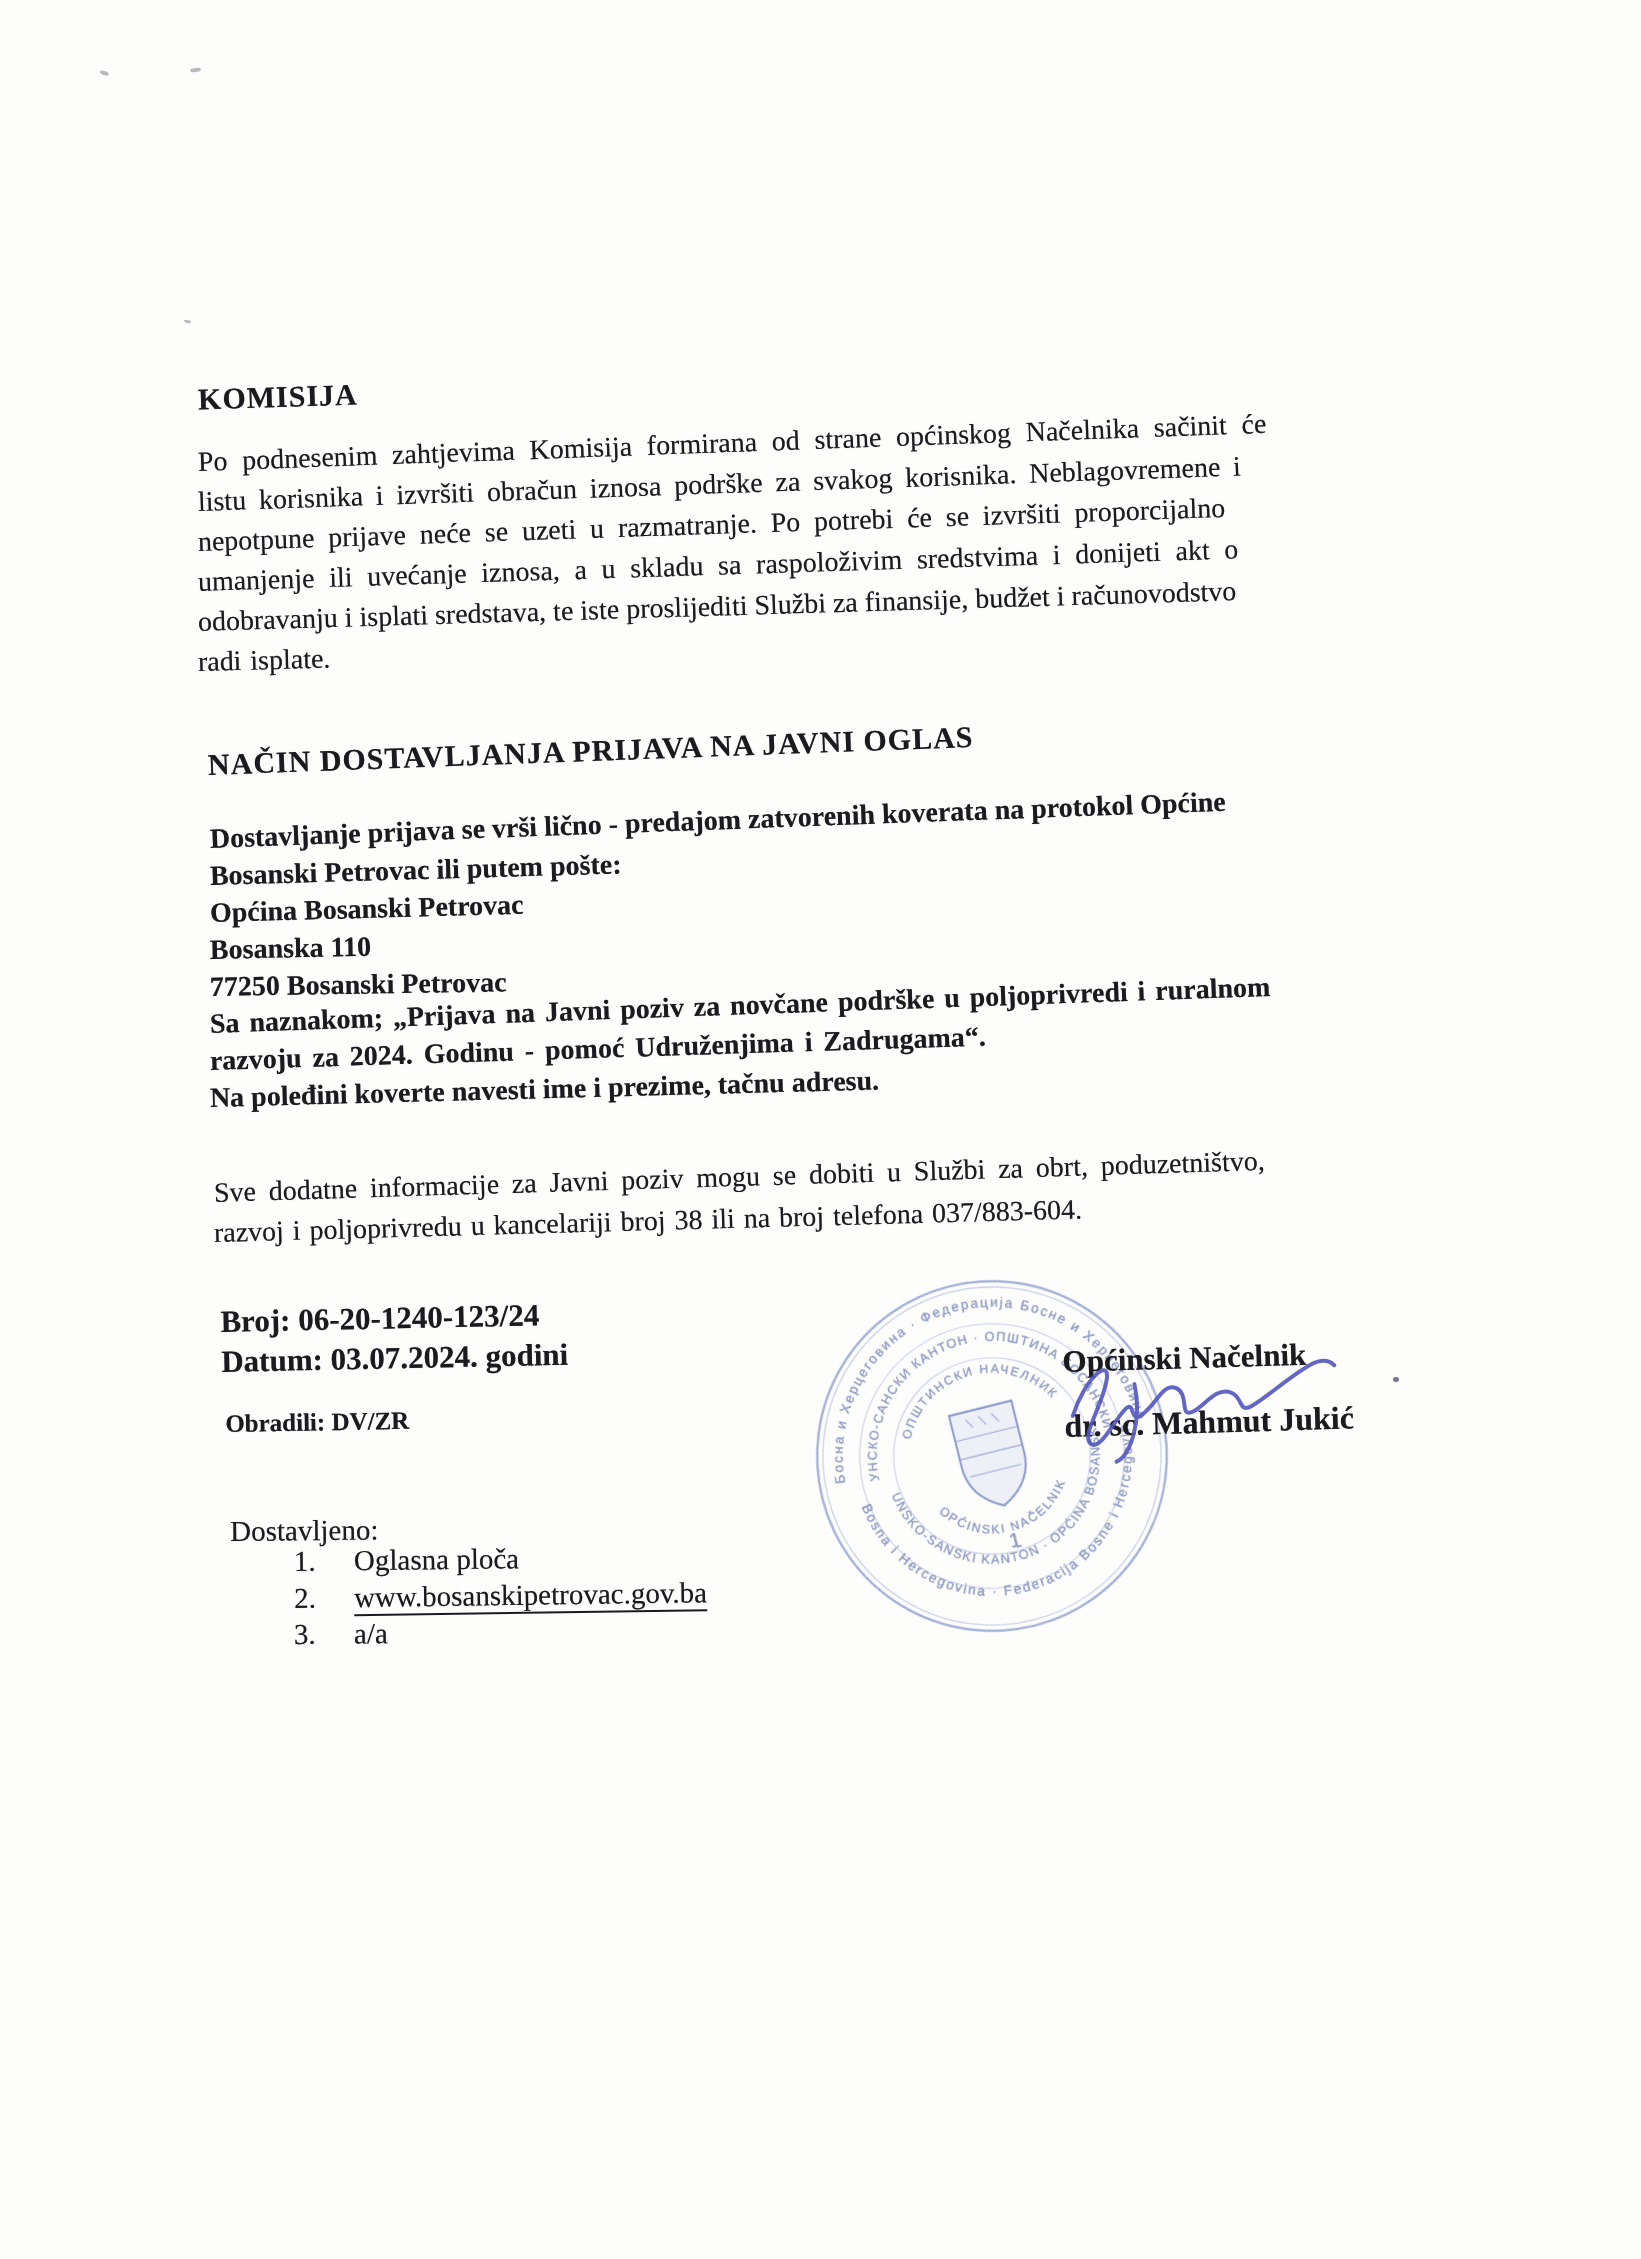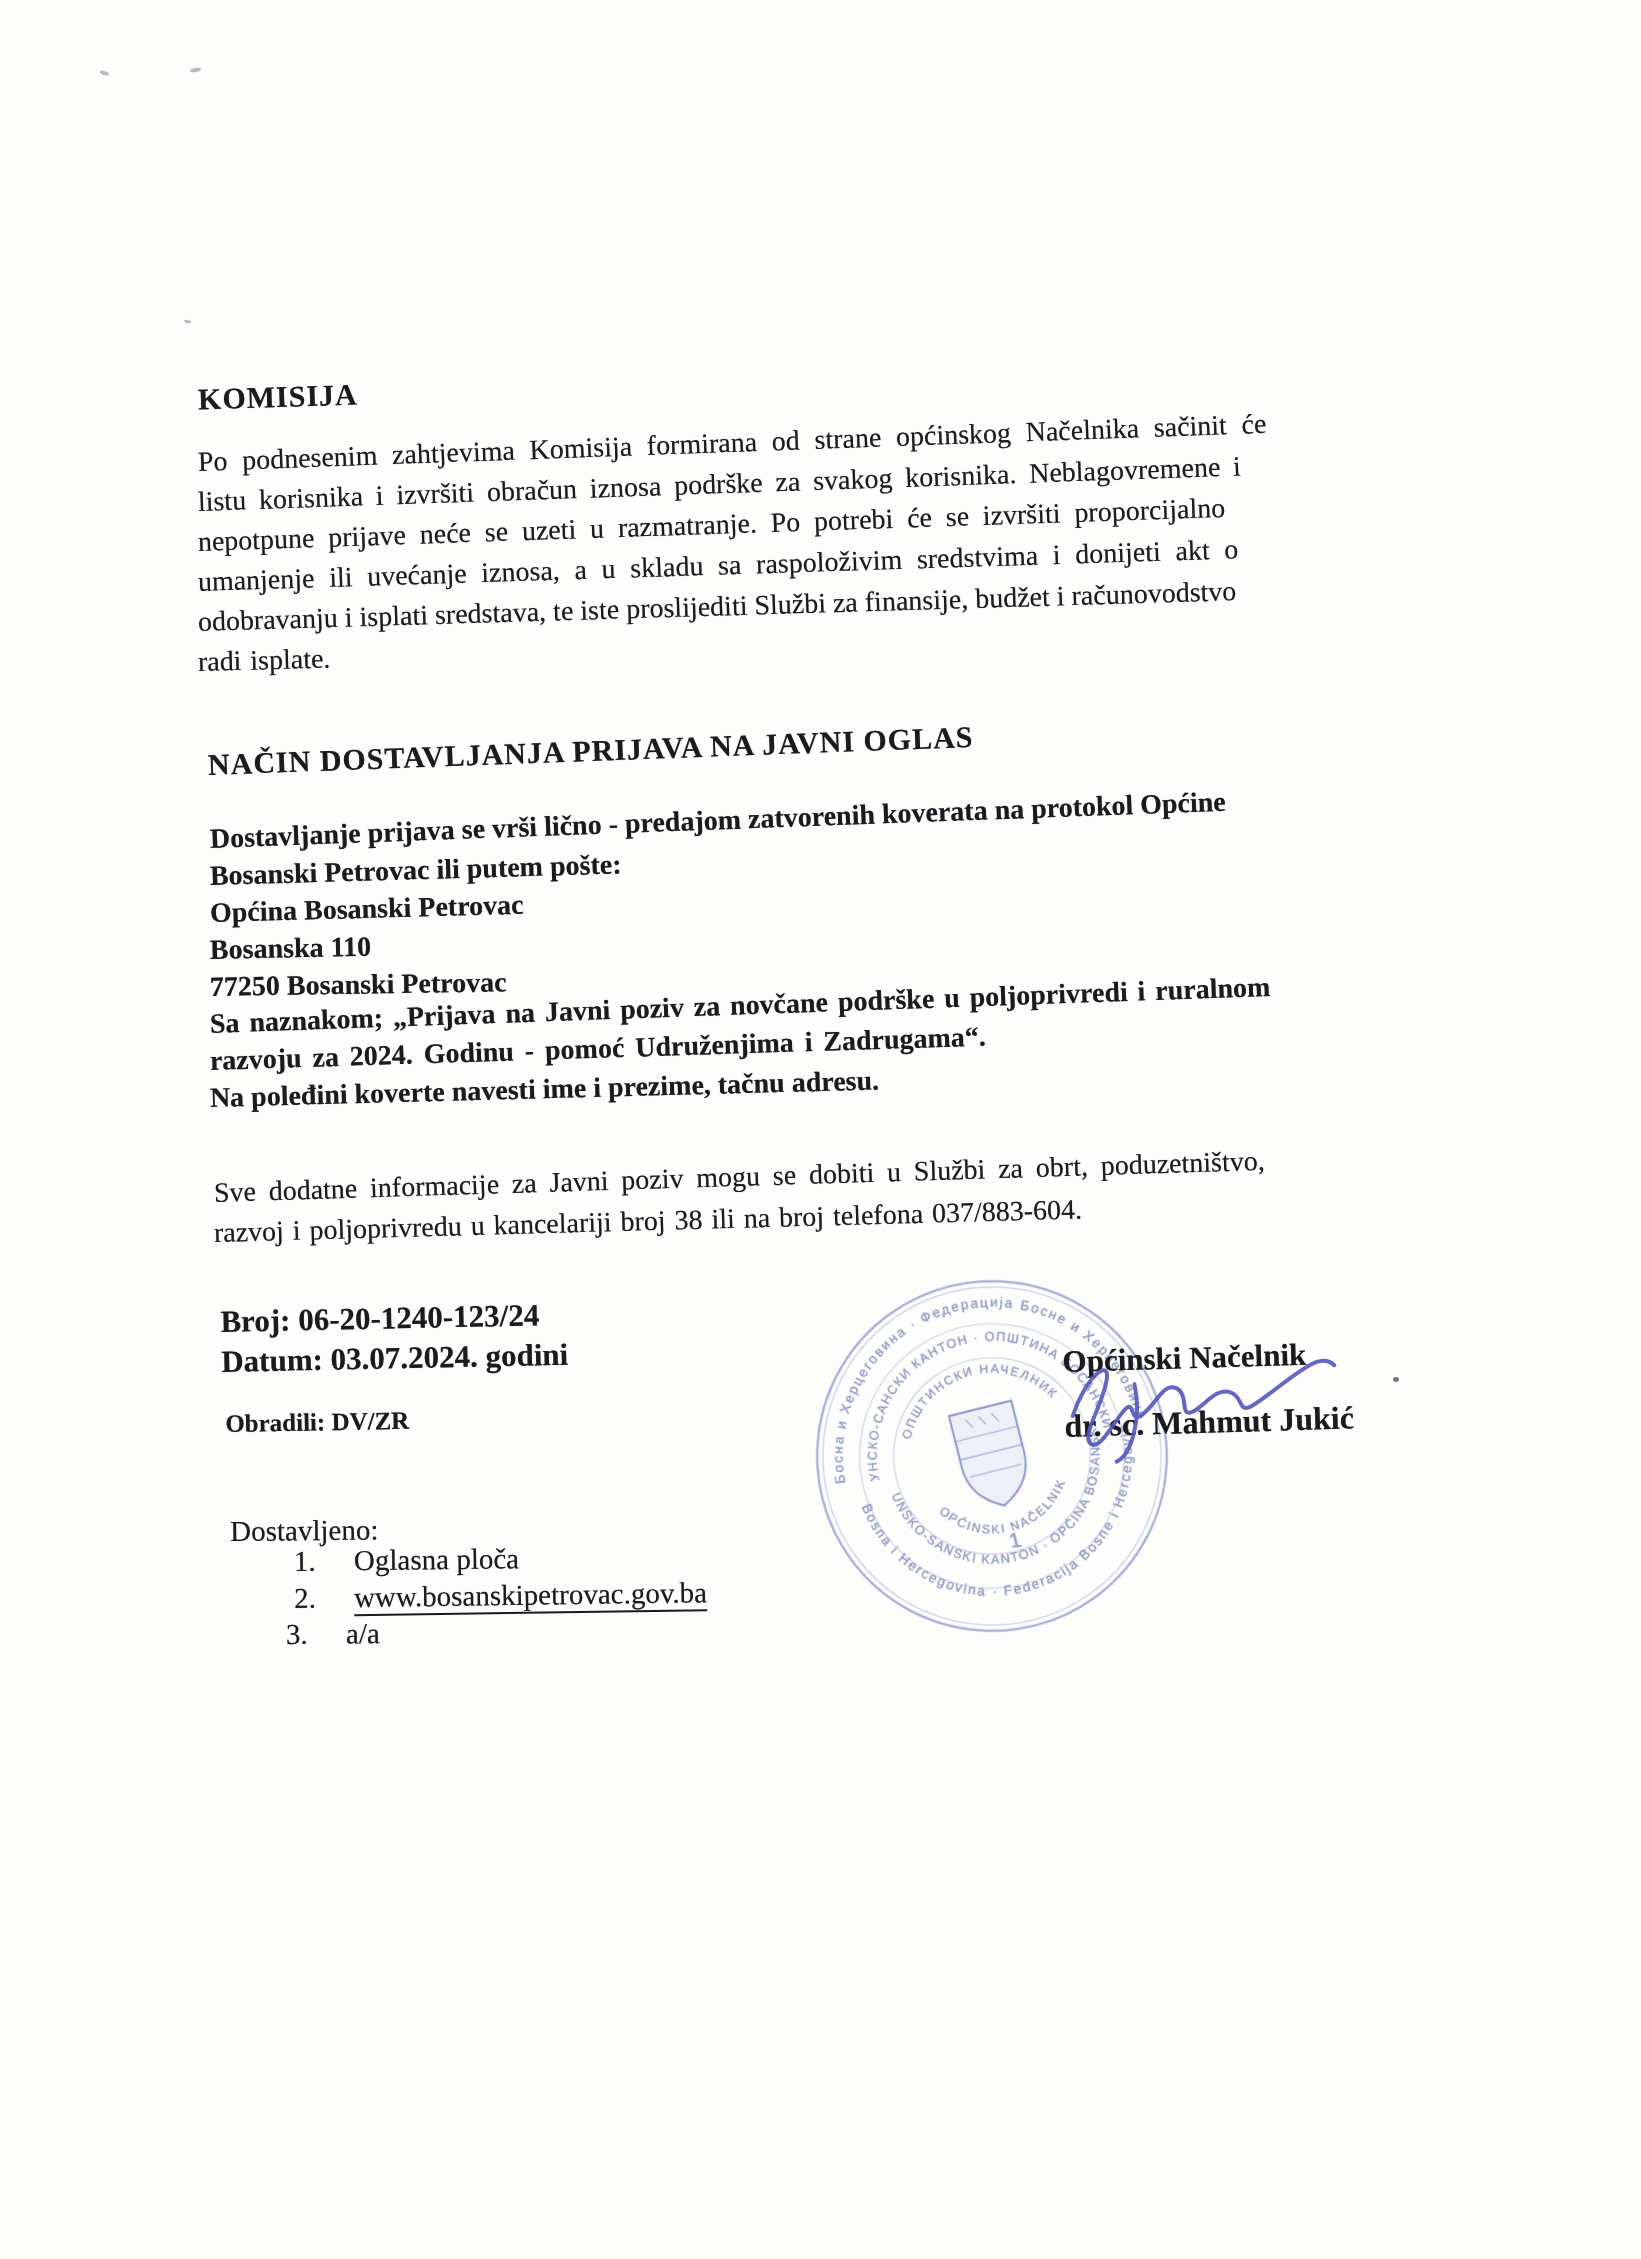--- a/index.html
+++ b/index.html
@@ -48,21 +48,21 @@
   .sig-name{font-size:32px;font-weight:bold;white-space:nowrap;margin-top:28px;}
   .ink{left:1045px;top:1338px;}
   
   .stamp{left:803px;top:1267px;transform:rotate(-14deg);opacity:0.85;filter:blur(0.4px);}
   
   .dist-label{left:230px;top:1515px;font-size:29px;transform:rotate(-0.6deg);transform-origin:0 0;}
   .dist-item{font-size:29px;height:36px;line-height:36px;white-space:nowrap;transform-origin:0 50%;}
   .dist-item .num{display:inline-block;width:60px;}
   .di1{left:294px;top:1543px;transform:rotate(-0.7deg);}
   .di2{left:294px;top:1580px;transform:rotate(-0.8deg);}
-  .di3{left:286px;top:1616px;transform:rotate(-0.5deg);}
+  .di3{left:294px;top:1616px;transform:rotate(-0.5deg);}
   .url{border-bottom:2.4px solid #1a1a1f;padding-bottom:1px;}
   
   .speck{position:absolute;background:rgba(110,100,115,0.45);border-radius:50%;}
   .txtsoft{text-shadow:0 0 0.7px rgba(25,25,35,0.55);}
 </style>
 </head>
 <body>
 
 <div class="page txtsoft">
 

